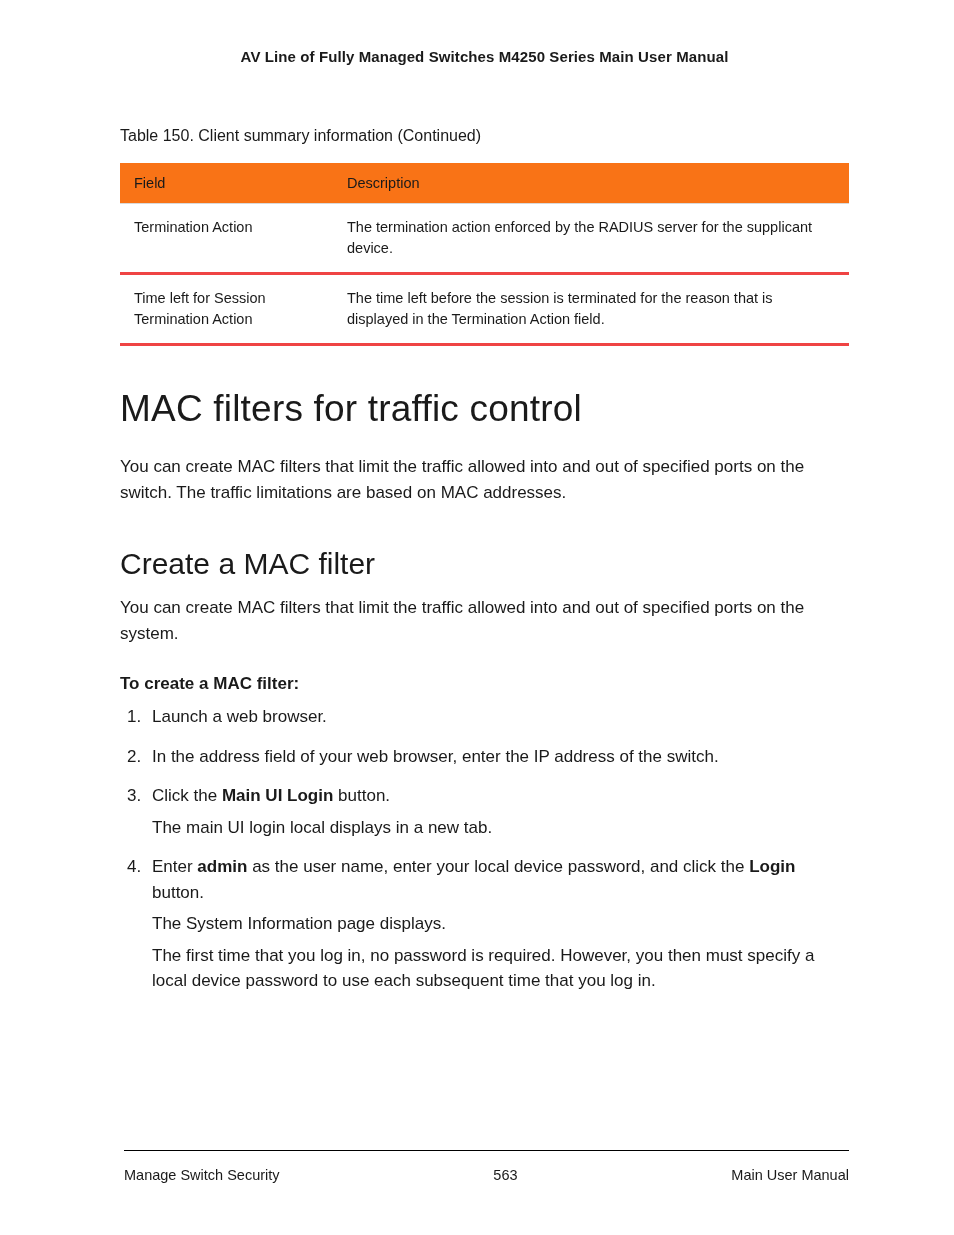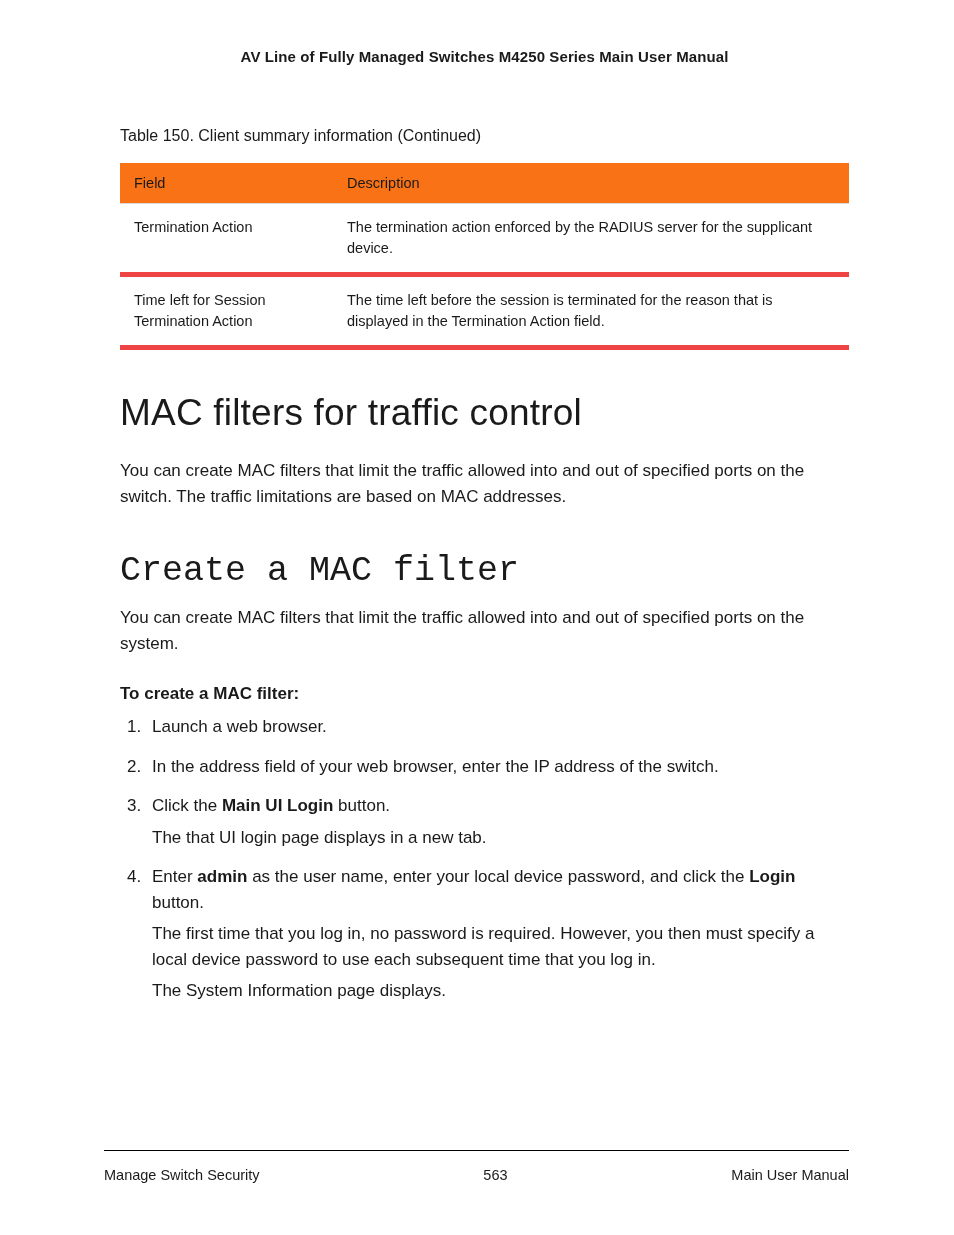--- a/index.html
+++ b/index.html
@@ -37,43 +37,42 @@
   table.info thead th {
     text-align: left;
     font-weight: 400;
     background: #f97316;
     padding: 12px 14px;
     border-bottom: 1px solid #d9d9d9;
   }
   table.info tbody td {
     padding: 13px 14px;
     vertical-align: top;
-    border-bottom: 5px solid #ef4444;
+    border-bottom: 3px solid #ef4444;
     line-height: 1.45;
   }
   table.info th:first-child,
   table.info td:first-child {
     width: 185px;
   }
   h1.section {
     font-weight: 300;
     font-size: 37px;
     margin: 42px 0 24px 0;
     letter-spacing: 0.2px;
   }
   p.body {
     font-size: 17px;
     line-height: 1.5;
     margin: 0 0 18px 0;
   }
   h2.subsection {
     font-weight: 300;
-    font-size: 35px;
+    font-size: 30px;
     margin: 24px 0 14px 0;
-    font-family: Liberation Mono, monospace;
   }
   .procedure-title {
     font-weight: 700;
     font-size: 17px;
     margin: 10px 0 10px 0;
   }
   ol.steps {
     margin: 0;
     padding-left: 26px;
     font-size: 17px;
@@ -82,21 +81,21 @@
   ol.steps > li {
     margin-bottom: 14px;
     padding-left: 6px;
   }
   ol.steps .sub {
     margin-top: 6px;
   }
   .bold { font-weight: 700; }
   .footer {
     position: absolute;
-    left: 104px;
+    left: 124px;
     right: 105px;
     bottom: 52px;
   }
   .footer-rule {
     border: none;
     border-top: 1.3px solid #000;
     margin: 0 0 16px 0;
   }
   .footer-row {
     display: flex;
@@ -142,26 +141,26 @@
 
   <ol class="steps">
     <li>
       <span>Launch a web browser.</span>
     </li>
     <li>
       <span>In the address field of your web browser, enter the IP address of the switch.</span>
     </li>
     <li>
       <span>Click the </span><span class="bold">Main UI Login</span><span> button.</span>
-      <div class="sub">The that UI login page displays in a new tab.</div>
+      <div class="sub">The main UI login local displays in a new tab.</div>
     </li>
     <li>
       <span>Enter </span><span class="bold">admin</span><span> as the user name, enter your local device password, and click the </span><span class="bold">Login</span><span> button.</span>
+      <div class="sub">The System Information page displays.</div>
       <div class="sub">The first time that you log in, no password is required. However, you then must specify a local device password to use each subsequent time that you log in.</div>
-      <div class="sub">The System Information page displays.</div>
     </li>
   </ol>
 
   <div class="footer">
     <hr class="footer-rule">
     <div class="footer-row">
       <span>Manage Switch Security</span>
       <span>563</span>
       <span>Main User Manual</span>
     </div>

